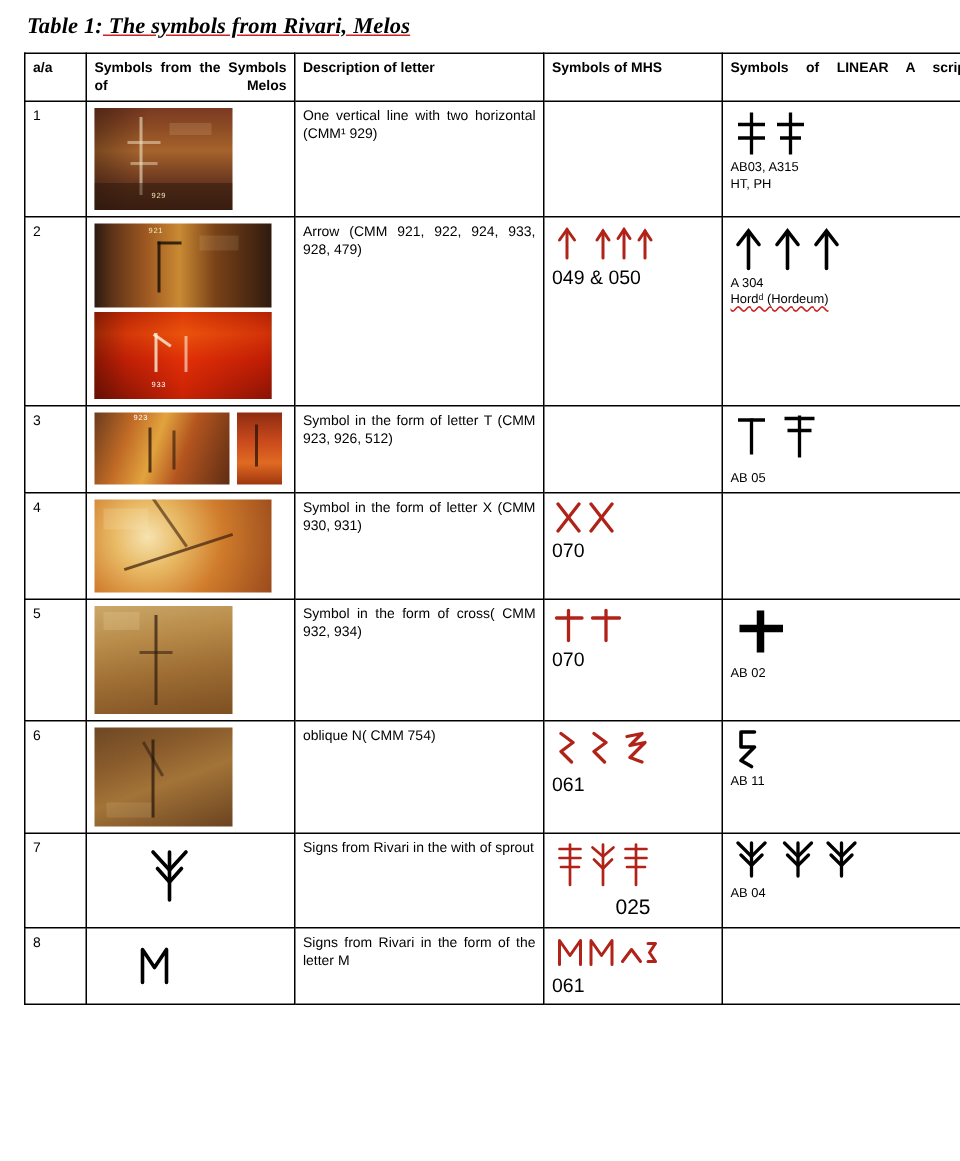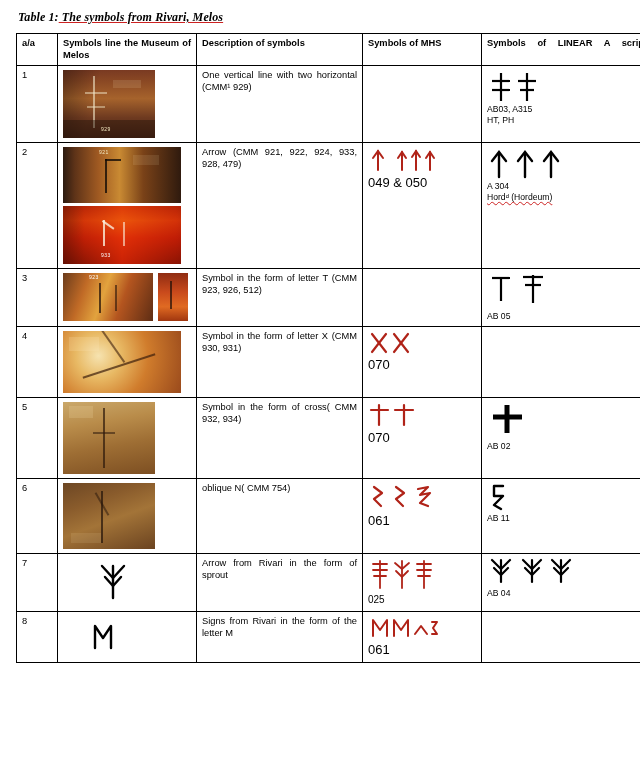--- a/index.html
+++ b/index.html
@@ -16,21 +16,21 @@
   }
   .page {
     position: relative;
     width: 640px;
     height: 774px;
     box-sizing: border-box;
     padding: 10px 16px 0 16px;
   }
   .caption {
     font-family: "Liberation Serif", serif;
-    font-size: 12px;
+    font-size: 15px;
     font-weight: bold;
     font-style: italic;
     margin: 0 0 8px 2px;
     letter-spacing: 0.1px;
   }
   .caption .underline {
     text-decoration: underline;
     text-decoration-color: #cc2222;
     text-decoration-style: solid;
   }
@@ -145,37 +145,37 @@
     font-size: 13px;
     margin-top: 2px;
   }
   .codeblk { font-size: 8.6px; line-height: 1.3; }
   .wavy {
     text-decoration: underline;
     text-decoration-style: wavy;
     text-decoration-color: #cc2222;
   }
   svg { display: block; }
-  .rightnum { text-align: left; font-size: 10px; }
+  .rightnum { text-align: center; font-size: 14px; }
 </style>
 </head>
 <body>
 
 <div class="page">
 
   <div class="caption">
     <span>Table 1:</span><span class="underline"> The symbols from Rivari, Melos</span>
   </div>
 
   <table class="symtable">
     <thead>
       <tr>
         <td class="col-a nojust">a/a</td>
-        <td class="col-img">Symbols line the Museum of Melos</td>
-        <td class="col-desc nojust">Description of symbols</td>
+        <td class="col-img">Symbols from the Symbols of Melos</td>
+        <td class="col-desc nojust">Description of letter</td>
         <td class="col-mhs nojust">Symbols of MHS</td>
         <td class="col-lin">Symbols of  LINEAR A script</td>
       </tr>
     </thead>
     <tbody>
 
       <tr>
         <td class="aa">1</td>
         <td class="imgcell">
           <div class="photo ph1">
@@ -373,21 +373,21 @@
         <td class="aa">7</td>
         <td class="imgcell">
           <svg width="44" height="40" viewBox="0 0 44 40" style="margin:4px auto 0 28px;">
             <g stroke="#000" stroke-width="2.4" fill="none" stroke-linecap="round">
               <line x1="22" y1="4" x2="22" y2="36"></line>
               <polyline points="11,4 22,16 33,4"></polyline>
               <polyline points="14,15 22,24 30,15"></polyline>
             </g>
           </svg>
         </td>
-        <td class="desc">Arrow from Rivari   in the form of sprout</td>
+        <td class="desc">Signs from Rivari   in the with of sprout</td>
         <td>
           <svg width="70" height="36" viewBox="0 0 70 36">
             <g stroke="#b02318" stroke-width="1.8" fill="none" stroke-linecap="round">
               <line x1="12" y1="3" x2="12" y2="30"></line>
               <line x1="5" y1="6" x2="19" y2="6"></line>
                 <line x1="5" y1="12" x2="19" y2="12"></line>
                 <line x1="6" y1="18" x2="18" y2="18"></line>
               <line x1="34" y1="3" x2="34" y2="30"></line>
               <polyline points="27,5 34,11 41,5"></polyline>
                 <polyline points="28,13 34,19 40,13"></polyline>

